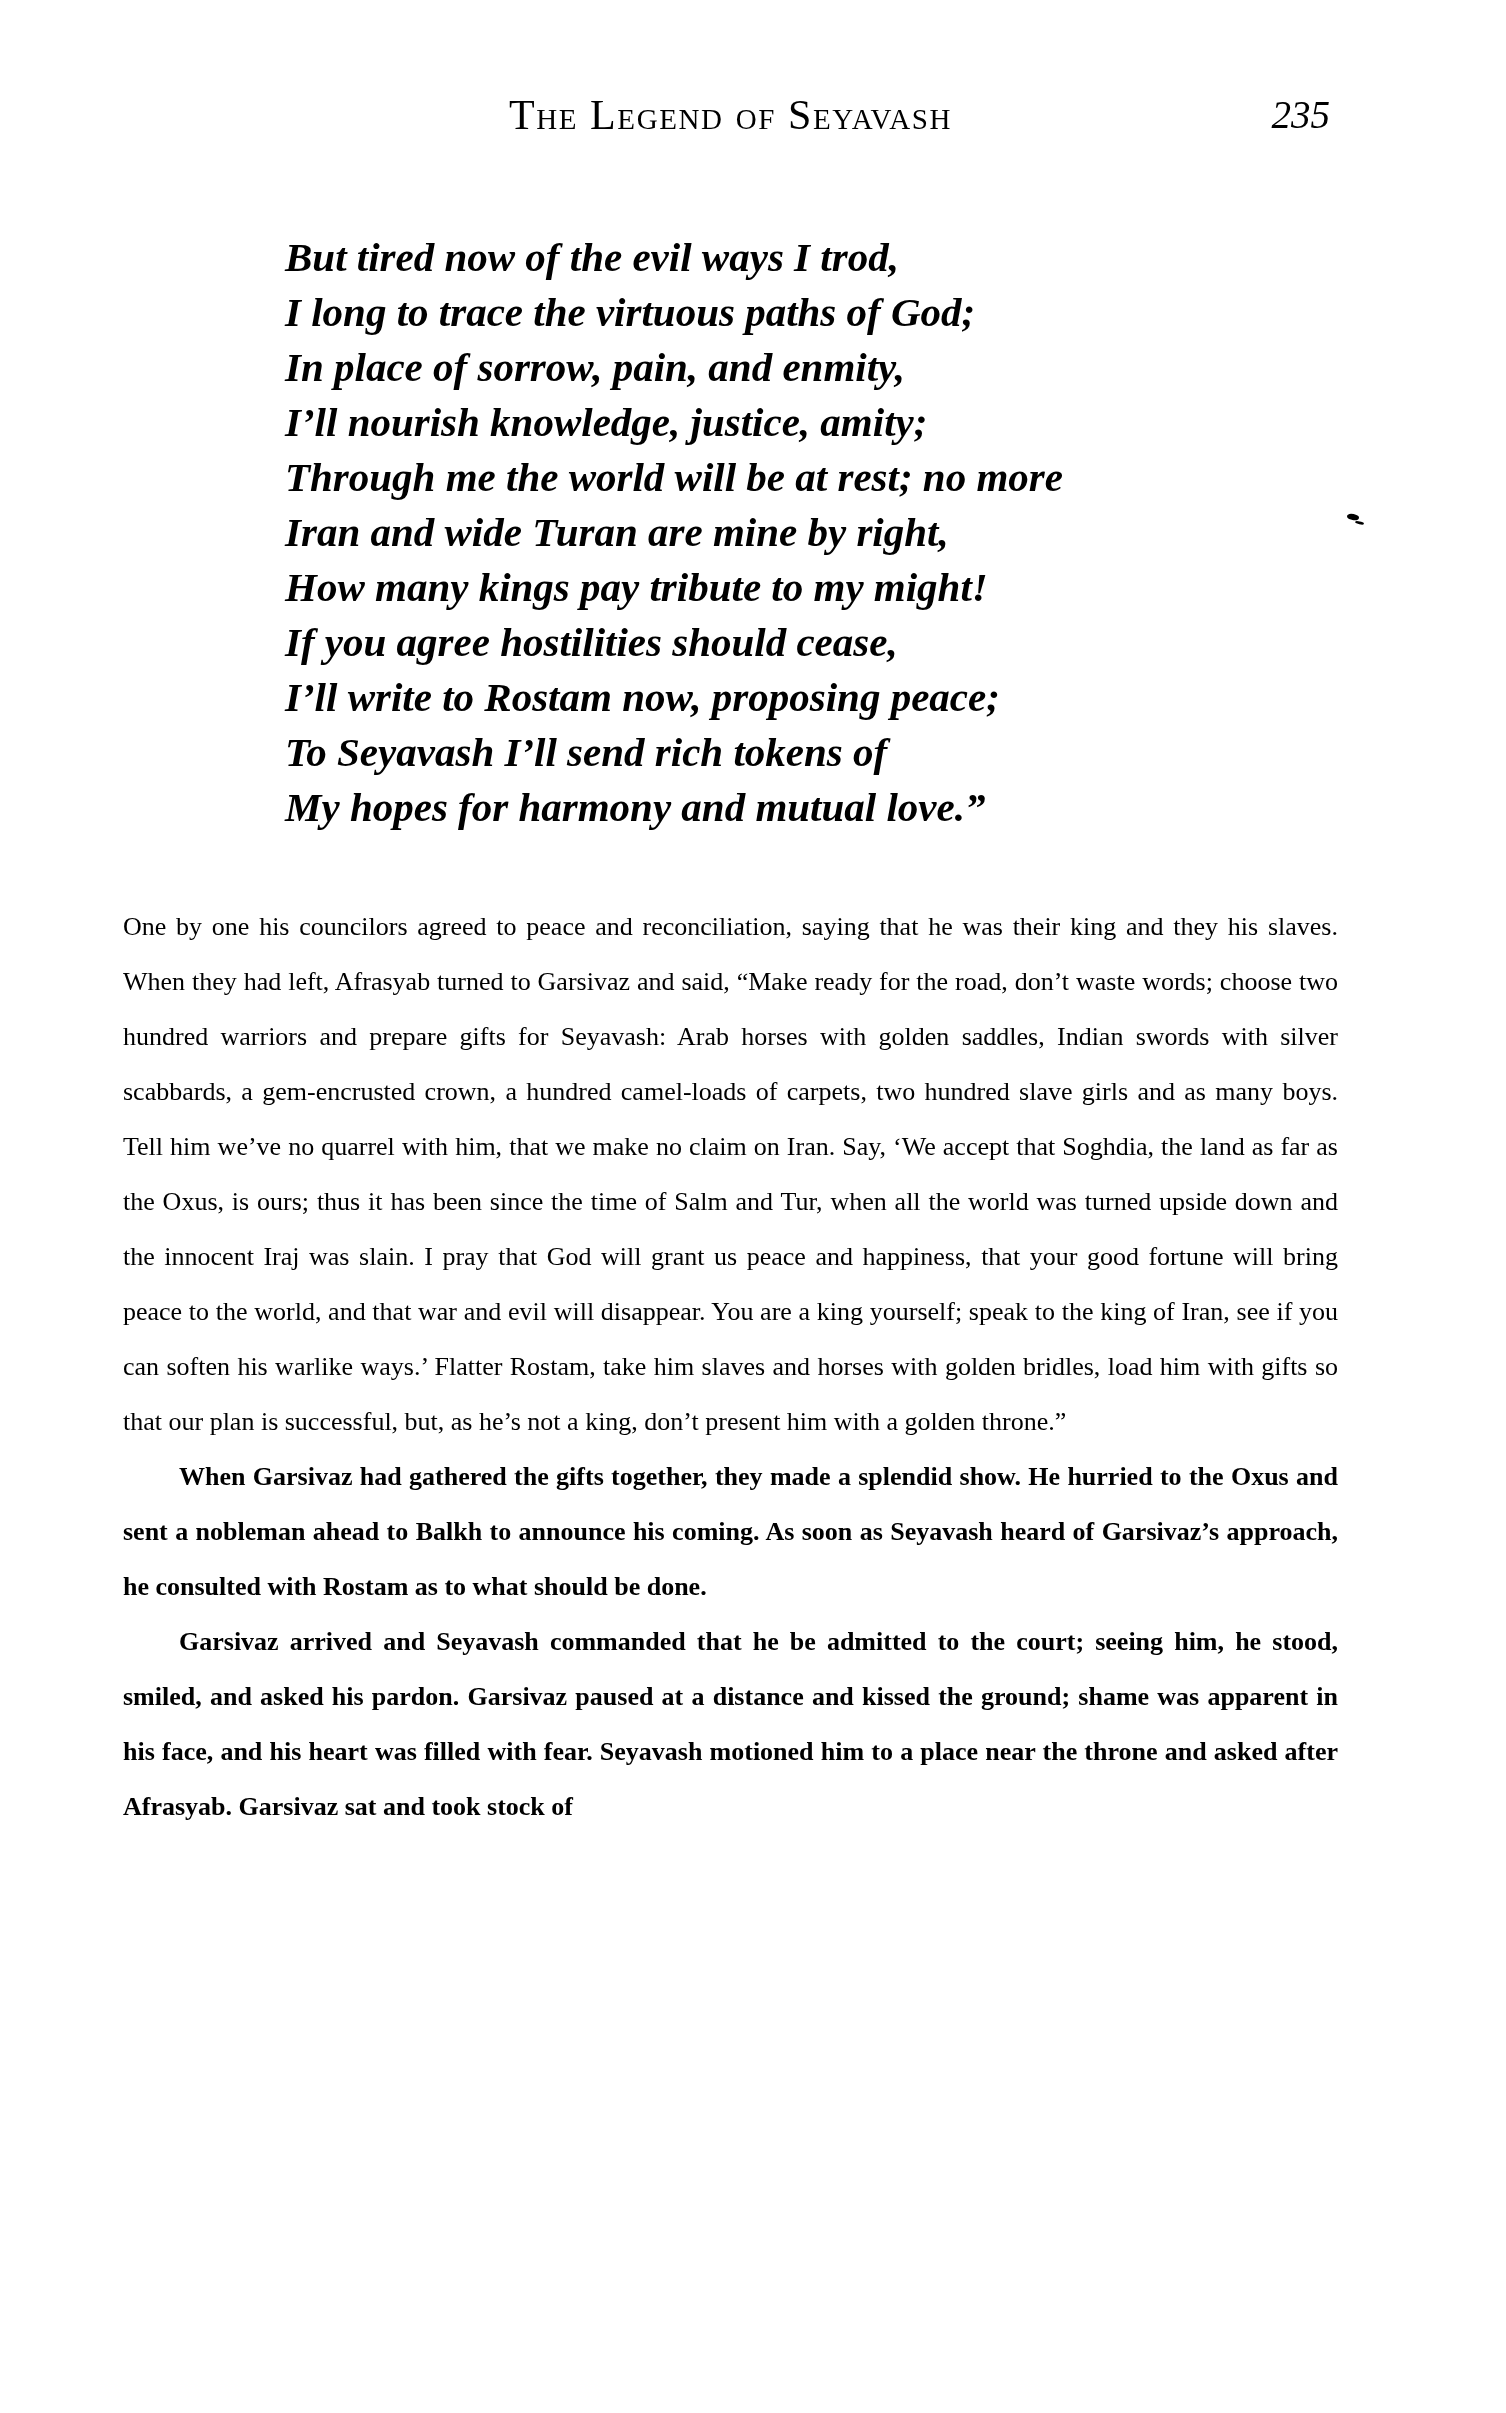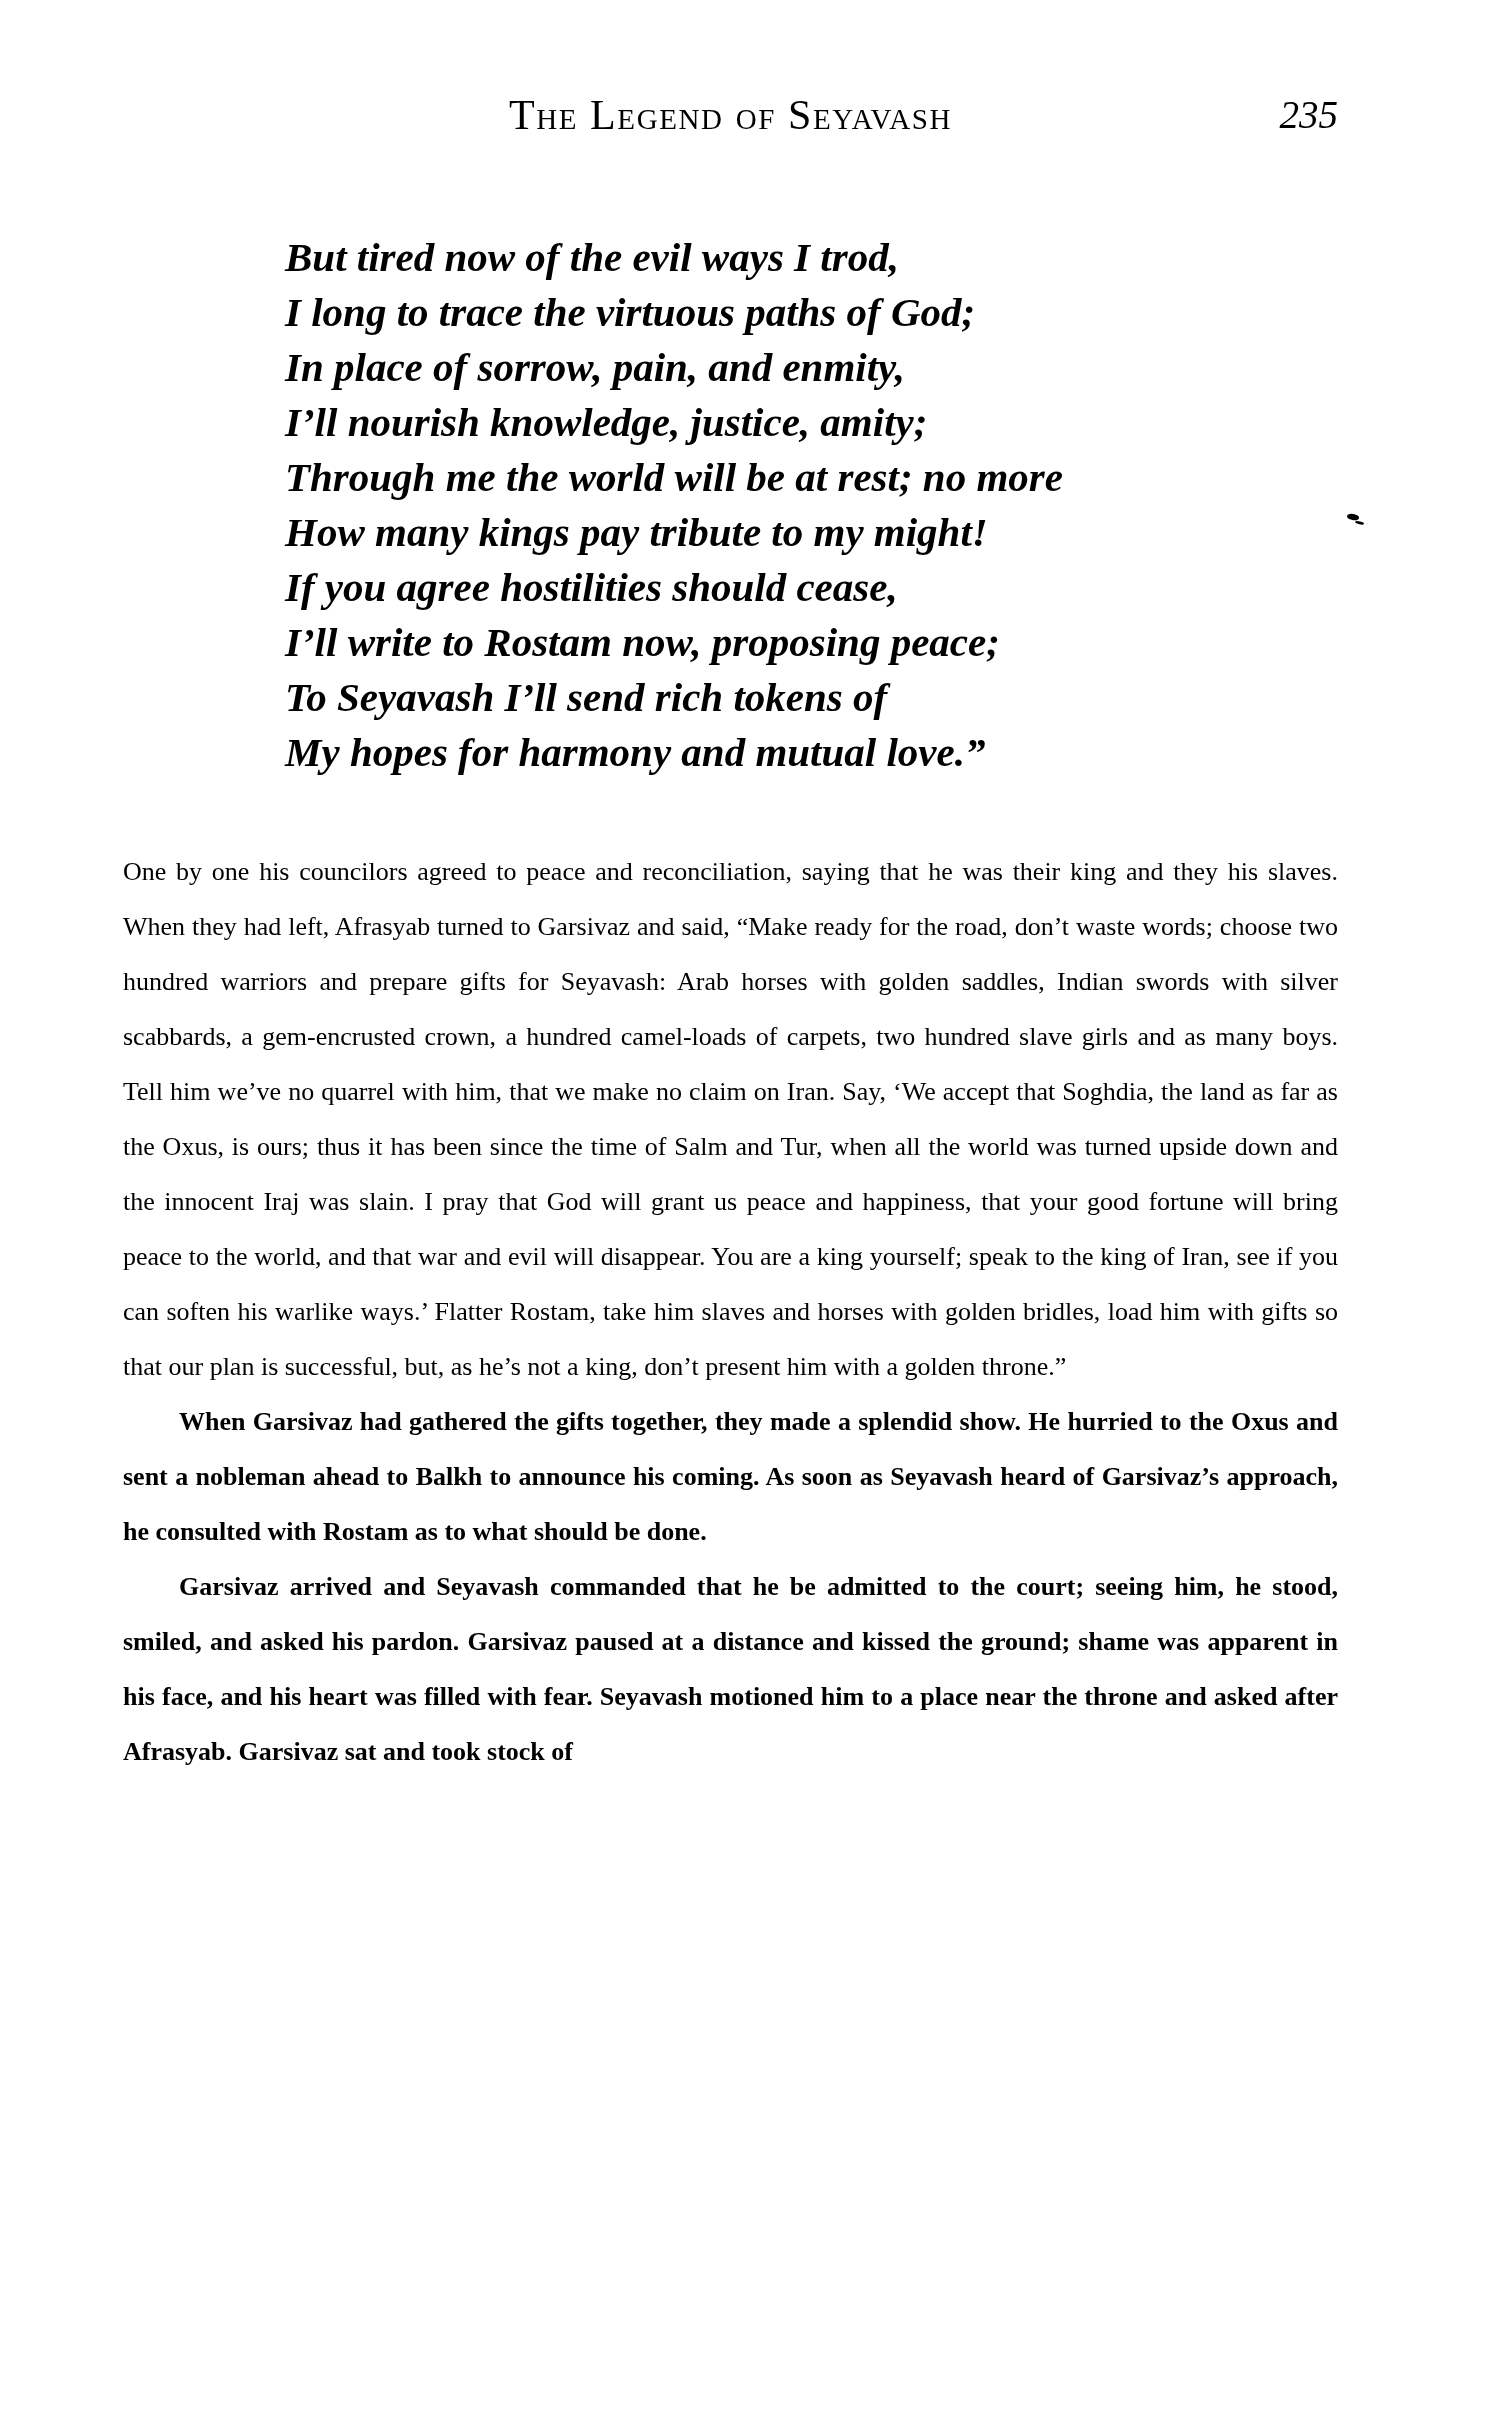--- a/index.html
+++ b/index.html
@@ -30,21 +30,21 @@
   .header-title {
     text-align: center;
     font-variant: small-caps;
     letter-spacing: 1.6px;
     font-size: 42px;
     line-height: 48px;
     white-space: nowrap;
   }
   .page-number {
     position: absolute;
-    right: 0;
+    right: 8px;
     top: 0;
     font-style: italic;
     font-size: 39px;
     line-height: 48px;
   }
   .verse {
     margin: 91px 0 0 162px;
     font-style: italic;
     font-size: 41px;
     line-height: 55px;
@@ -89,20 +89,21 @@
       <div class="header-title">The Legend of Seyavash</div>
       <div class="page-number">235</div>
     </div>
 
     <div class="verse">
       <div class="verse-line">But tired now of the evil ways I trod,</div>
       <div class="verse-line">I long to trace the virtuous paths of God;</div>
       <div class="verse-line">In place of sorrow, pain, and enmity,</div>
       <div class="verse-line">I’ll nourish knowledge, justice, amity;</div>
       <div class="verse-line">Through me the world will be at rest; no more</div>
+      <div class="verse-line">Iran and wide Turan are mine by right,</div>
       <div class="verse-line">How many kings pay tribute to my might!</div>
       <div class="verse-line">If you agree hostilities should cease,</div>
       <div class="verse-line">I’ll write to Rostam now, proposing peace;</div>
       <div class="verse-line">To Seyavash I’ll send rich tokens of</div>
       <div class="verse-line">My hopes for harmony and mutual love.”</div>
     </div>
 
     <div class="prose">
       <p>One by one his councilors agreed to peace and reconciliation, saying that he was their king and they his slaves. When they had left, Afrasyab turned to Garsivaz and said, “Make ready for the road, don’t waste words; choose two hundred warriors and prepare gifts for Seyavash: Arab horses with golden saddles, Indian swords with silver scabbards, a gem-encrusted crown, a hundred camel-loads of carpets, two hundred slave girls and as many boys. Tell him we’ve no quarrel with him, that we make no claim on Iran. Say, ‘We accept that Soghdia, the land as far as the Oxus, is ours; thus it has been since the time of Salm and Tur, when all the world was turned upside down and the innocent Iraj was slain. I pray that God will grant us peace and happiness, that your good fortune will bring peace to the world, and that war and evil will disappear. You are a king yourself; speak to the king of Iran, see if you can soften his warlike ways.’ Flatter Rostam, take him slaves and horses with golden bridles, load him with gifts so that our plan is successful, but, as he’s not a king, don’t present him with a golden throne.”</p>
       <p class="indented">When Garsivaz had gathered the gifts together, they made a splendid show. He hurried to the Oxus and sent a nobleman ahead to Balkh to announce his coming. As soon as Seyavash heard of Garsivaz’s approach, he consulted with Rostam as to what should be done.</p>

